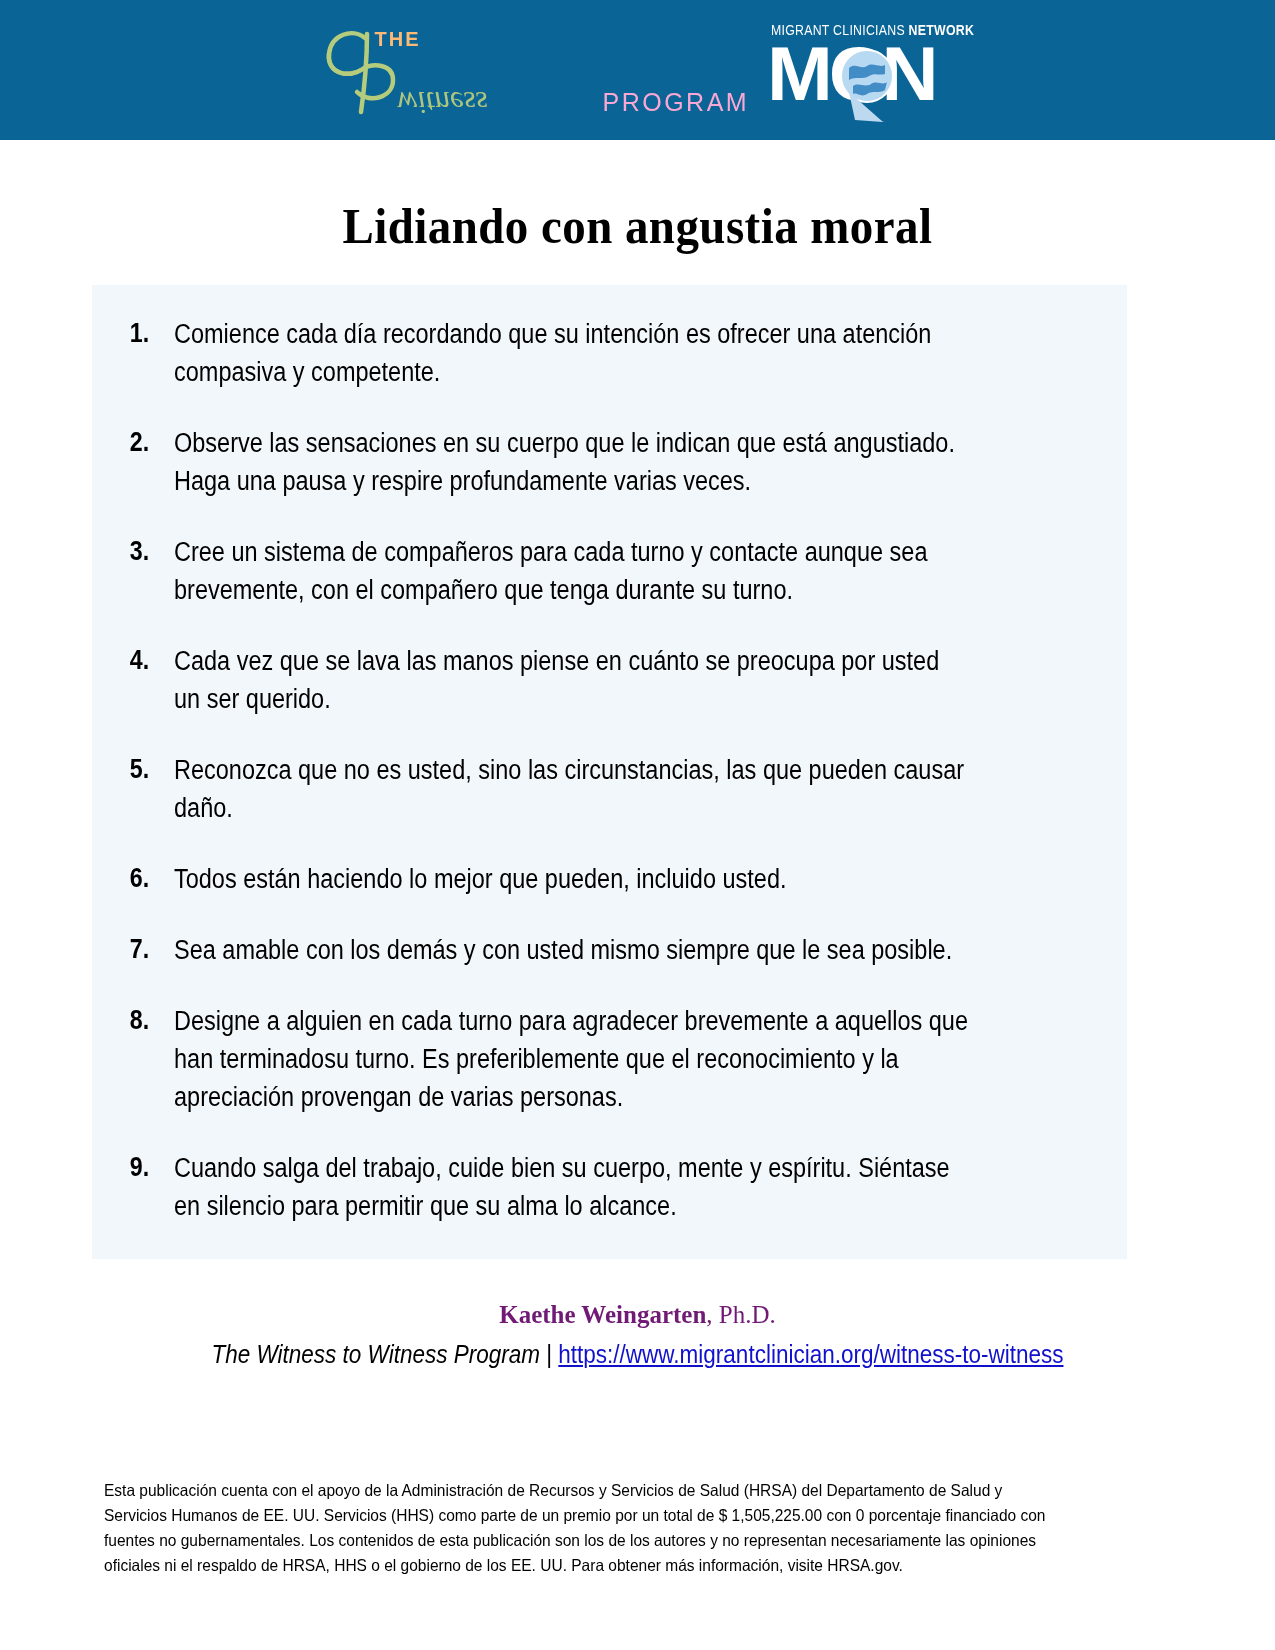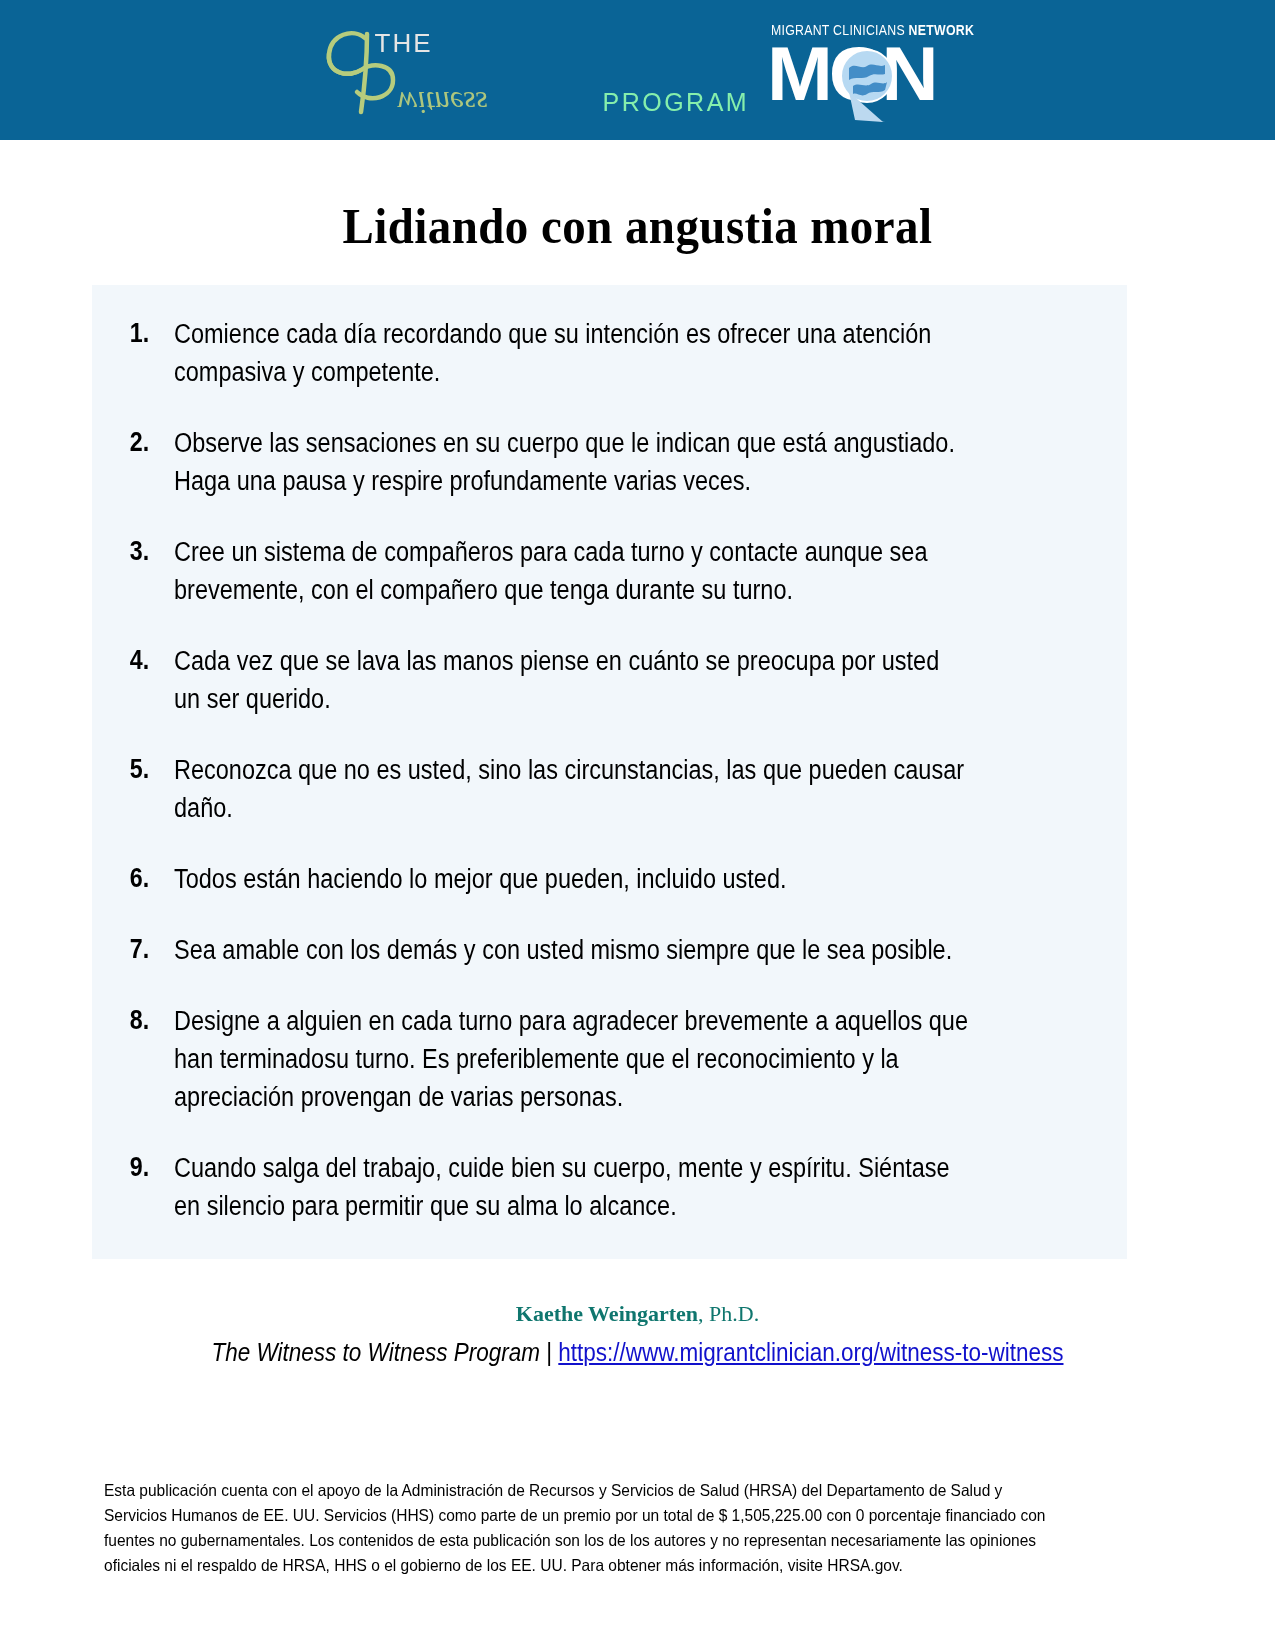--- a/index.html
+++ b/index.html
@@ -48,24 +48,24 @@
     left: 0px;
     top: 6px;
     width: 96px;
     height: 88px;
   }
   .w2w-the {
     position: absolute;
     left: 62px;
     top: 6px;
     font-family: "Liberation Sans", sans-serif;
-    font-size: 26px;
+    font-size: 20px;
     letter-spacing: 2px;
-    color: #e5e5e5;
-    font-weight: 400;
+    color: #fdba74;
+    font-weight: 700;
   }
   .w2w-main {
     position: absolute;
     left: 66px;
     top: 24px;
     font-family: "Liberation Serif", serif;
     font-style: italic;
     font-size: 43px;
     color: #ffffff;
     letter-spacing: -0.5px;
@@ -83,21 +83,21 @@
     white-space: nowrap;
     opacity: 0.95;
   }
   .w2w-program {
     position: absolute;
     left: 290px;
     top: 66px;
     font-family: "Liberation Sans", sans-serif;
     font-size: 25px;
     letter-spacing: 2.5px;
-    color: #86efac;
+    color: #f9a8d4;
   }
 
   
   .mcn-logo {
     position: relative;
     width: 210px;
     height: 100px;
     text-decoration: underline;
   }
   .mcn-tag {
@@ -199,22 +199,22 @@
     width: 115%;
   }
 
   
   .credits {
     text-align: center;
     margin-top: 22px;
   }
   .author-line {
     font-family: "Liberation Serif", serif;
-    font-size: 22px;
-    color: #0f766e;
+    font-size: 25px;
+    color: #701a75;
     margin-bottom: 11px;
   }
   .author-name { font-weight: 700; }
   .author-deg  { font-weight: 400; }
 
   .program-line {
     font-family: "Liberation Sans", sans-serif;
     font-size: 25px;
     font-style: italic;
     color: #000;

